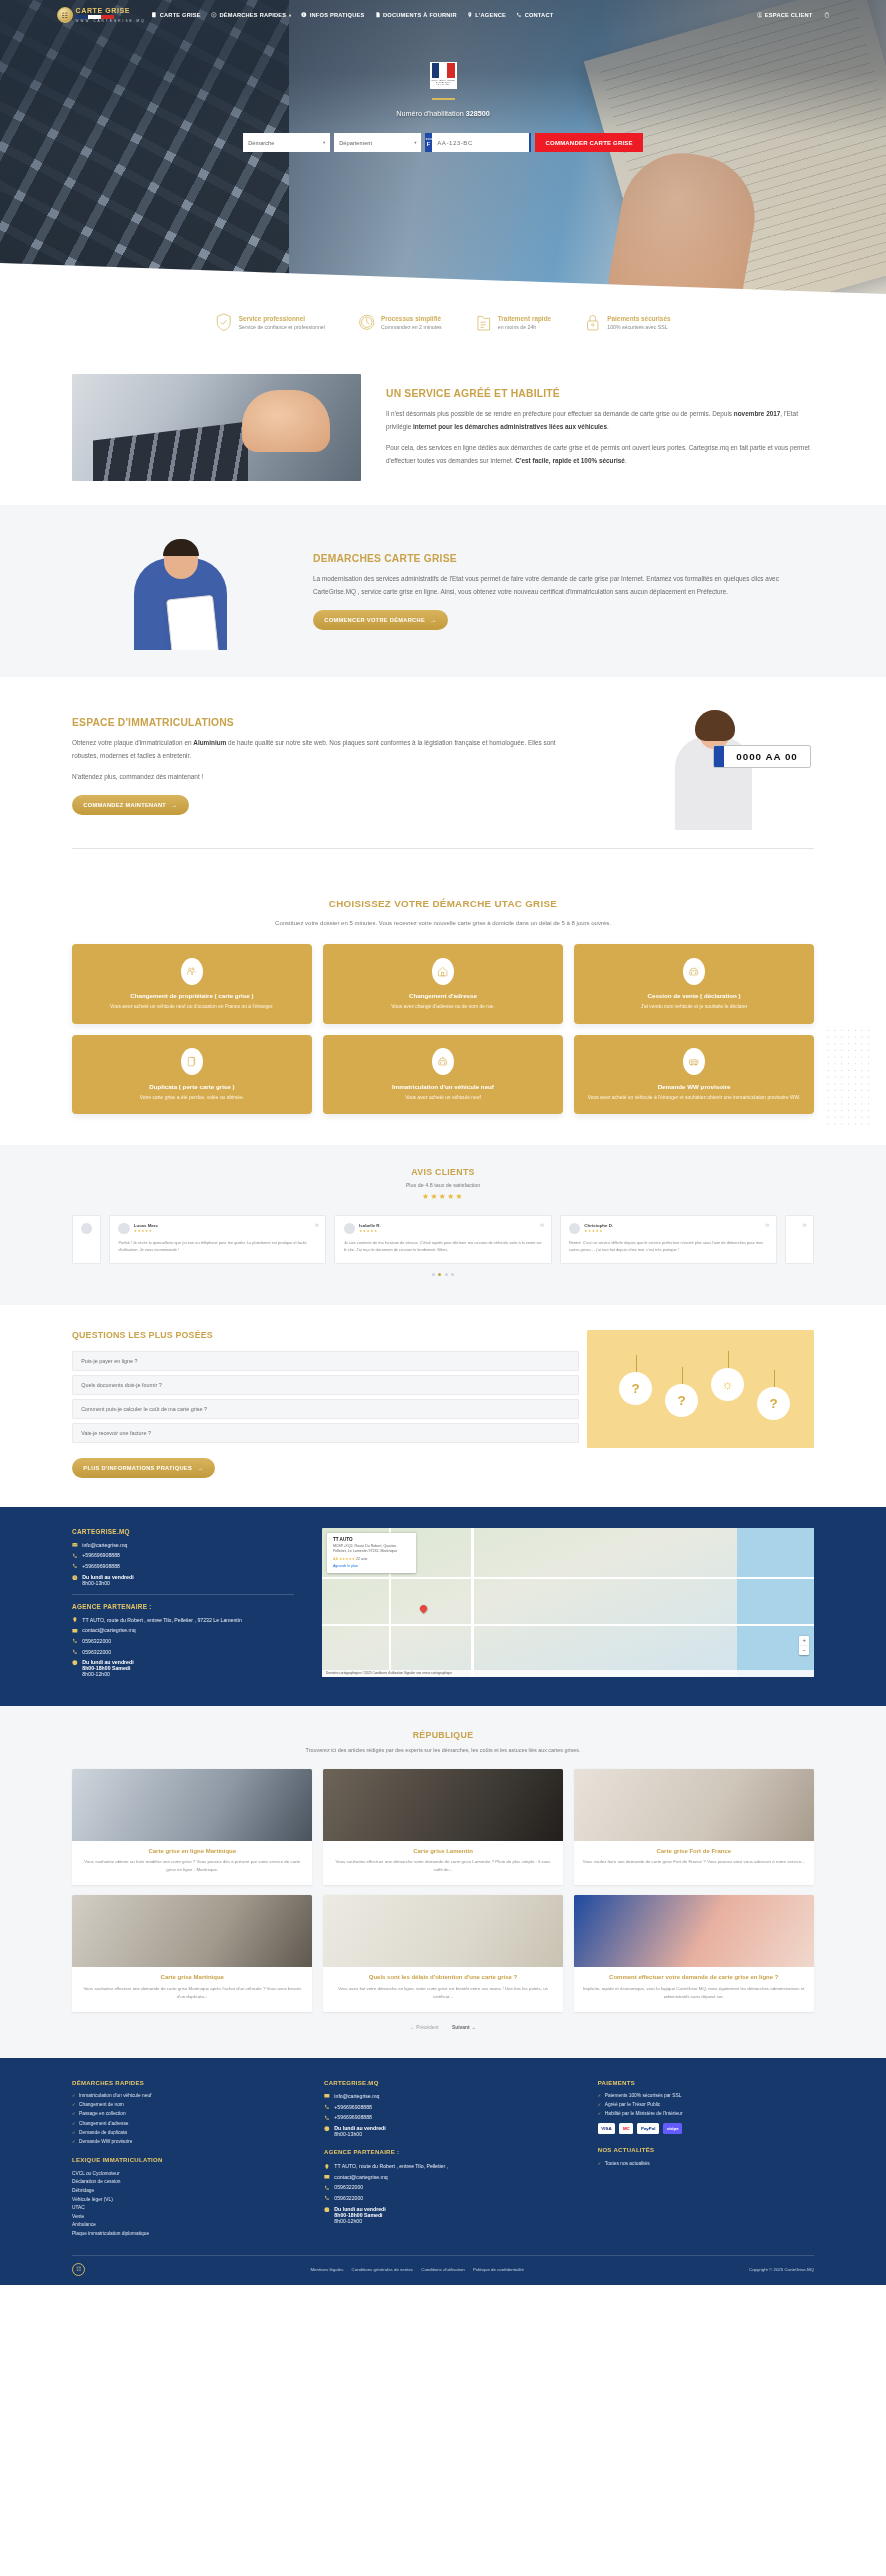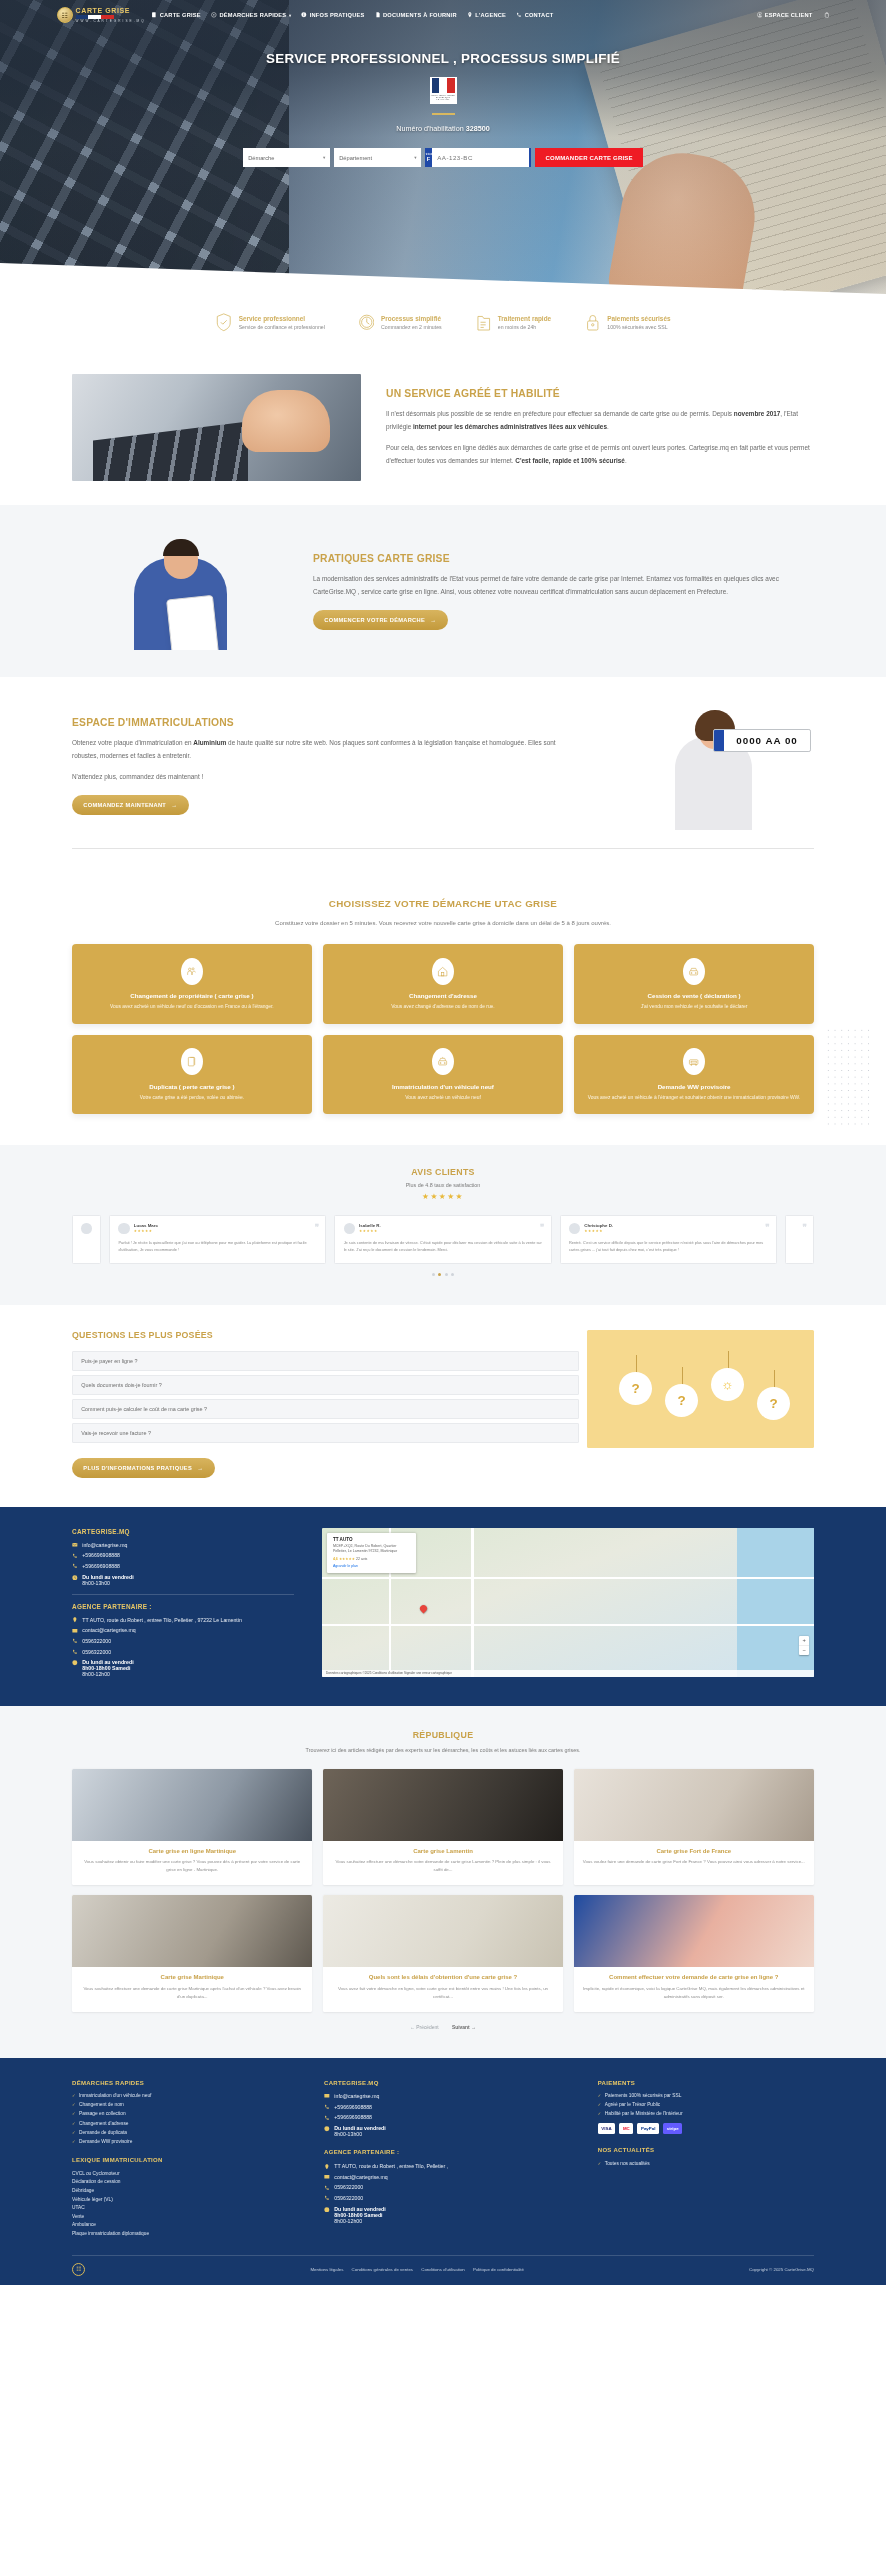--- a/index.html
+++ b/index.html
@@ -202,21 +202,21 @@
     position:absolute;left:77px;top:36px;width:77px;height:93px;
     background:#e9e9ec;border-radius:31px 31px 0 0;
   }
   .plate-photo .whead{
     position:absolute;left:101px;top:13.4px;width:31px;height:34px;background:#edb896;border-radius:15.5px;
   }
   .plate-photo .whair{
     position:absolute;left:97px;top:8.2px;width:40px;height:31px;background:#5a3a22;border-radius:19.6px 19.6px 10.3px 10.3px;
   }
   .plate-photo .bigplate{
-    position:absolute;right:3.1px;top:28px;width:98px;height:23px;background:#fff;border:1px solid #bfc3c7;border-radius:2.1px;
+    position:absolute;right:3.1px;top:44px;width:98px;height:23px;background:#fff;border:1px solid #bfc3c7;border-radius:2.1px;
     display:flex;align-items:center;
   }
   .plate-photo .bigplate .eu{width:10.3px;height:100%;background:#1f49a8;border-radius:1px 0 0 1px}
   .plate-photo .bigplate .num{flex:1;text-align:center;font-size:9.8px;font-weight:bold;letter-spacing:1px;color:#111;font-family:"Liberation Sans",sans-serif}
   .hr-thin{ height:0.5px;background:#e3e3e3;margin:0; }
 
   
   .choose{ padding:26px 0 31px; position:relative; background:#fff; }
   .choose h2{ text-align:center;color:#c9a24a;font-size:9.8px;font-weight:bold;letter-spacing:0.3px }
   .choose .lead{ text-align:center;color:#7b7b7b;font-size:6px;margin-top:10.3px }
@@ -407,21 +407,20 @@
           <svg viewBox="0 0 16 16">
               <rect x="3.5" y="4" width="9" height="11" rx="1.3" fill="none" stroke="#fff" stroke-width="1.3"></rect>
               <path d="M5.8 5V3.2a2.2 2.2 0 014.4 0V5" fill="none" stroke="#fff" stroke-width="1.3"></path>
             </svg>
         </div>
       </div>
     </div>
   </nav>
 
   <div class="hero-content">
-    <h1 class="hero-title">SERVICE PROFESSIONNEL , PROCESSUS SIMPLIFIÉ</h1>
 
     <div class="fr-emblem">
       <div class="bars">
           <i class="b"></i>
           <i class="w"></i>
           <i class="r"></i>
         </div>
       <div class="cap">Liberté • Égalité • Fraternité</div>
       <div class="rf">RÉPUBLIQUE FRANÇAISE</div>
     </div>
@@ -530,21 +529,21 @@
 
 <section class="band-grey">
   <div class="wrap sec-flex">
     <div class="man-photo">
       <div class="body"></div>
         <div class="head"></div>
         <div class="hair"></div>
         <div class="card"></div>
     </div>
     <div style="flex:1">
-      <h2 class="sec-title">PRATIQUES CARTE GRISE</h2>
+      <h2 class="sec-title">DEMARCHES CARTE GRISE</h2>
       <div class="sec-body">
         <p>La modernisation des services administratifs de l'Etat vous permet de faire votre demande de carte grise par Internet. Entamez vos formalités en quelques clics avec CarteGrise.MQ , service carte grise en ligne. Ainsi, vous obtenez votre nouveau certificat d'immatriculation sans aucun déplacement en Préfecture.</p>
       </div>
       <button class="btn-gold">
         <span>COMMENCER VOTRE DÉMARCHE</span>
         <span>→</span>
       </button>
     </div>
   </div>
 </section>

